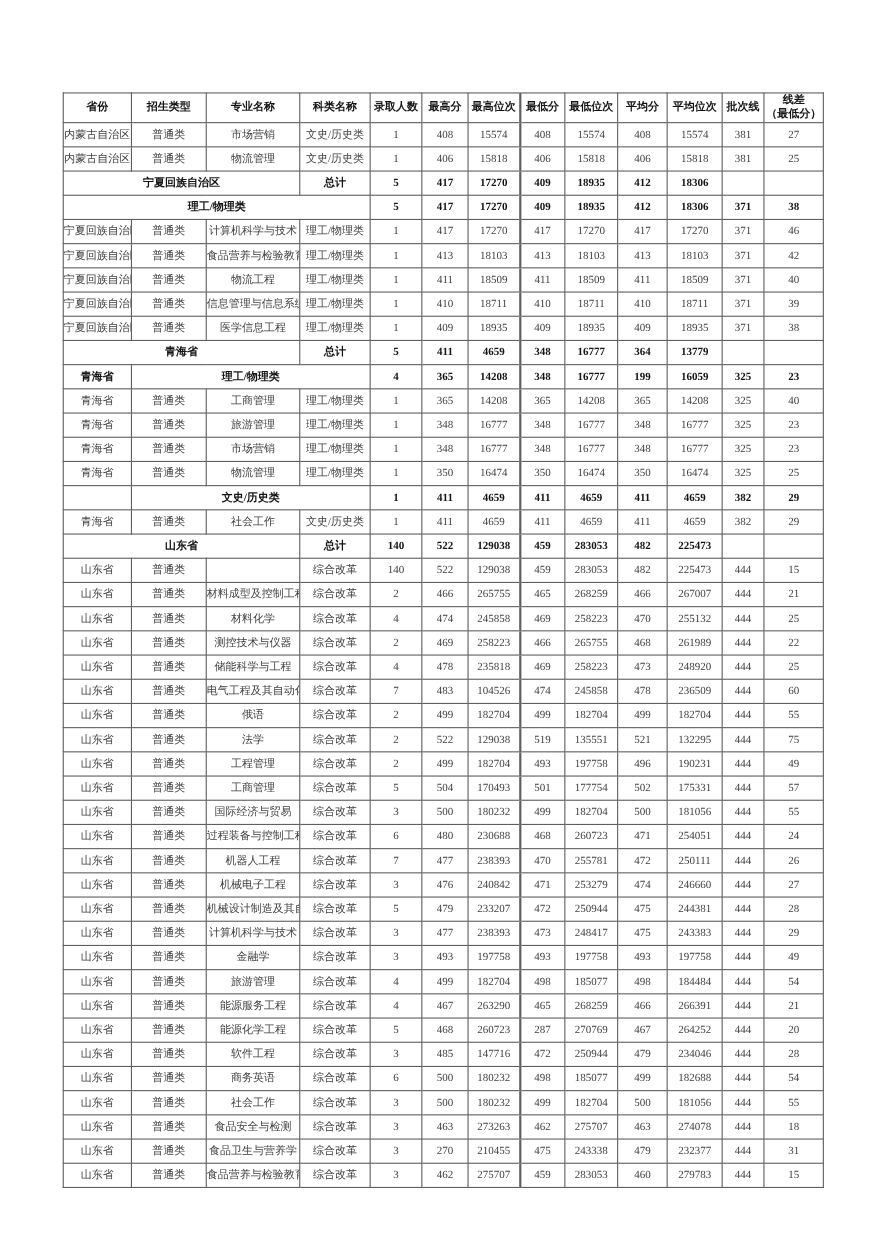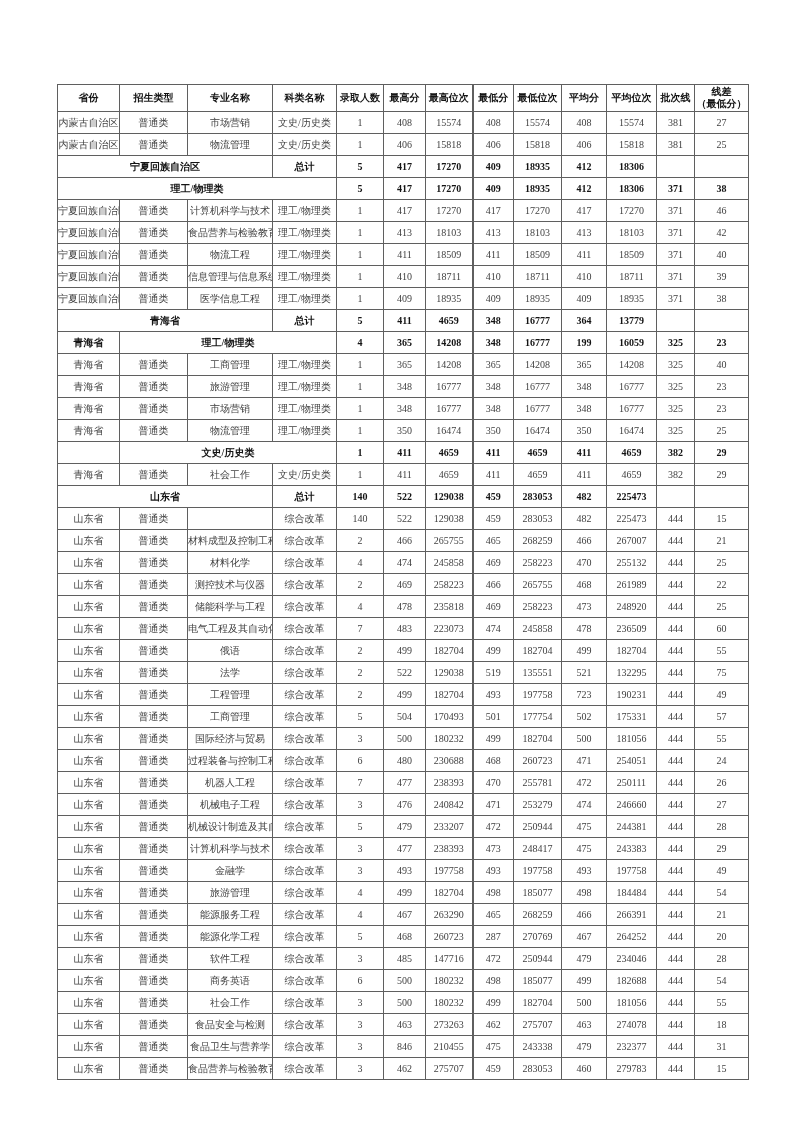--- a/index.html
+++ b/index.html
@@ -421,21 +421,21 @@
           <td>444</td>
           <td>25</td>
         </tr>
         <tr>
           <td>山东省</td>
           <td>普通类</td>
           <td>电气工程及其自动化</td>
           <td>综合改革</td>
           <td>7</td>
           <td>483</td>
-          <td>223073</td>
+          <td>104526</td>
           <td class="thick-left">474</td>
           <td>245858</td>
           <td>478</td>
           <td>236509</td>
           <td>444</td>
           <td>60</td>
         </tr>
         <tr>
           <td>山东省</td>
           <td>普通类</td>
@@ -469,21 +469,21 @@
         <tr>
           <td>山东省</td>
           <td>普通类</td>
           <td>工程管理</td>
           <td>综合改革</td>
           <td>2</td>
           <td>499</td>
           <td>182704</td>
           <td class="thick-left">493</td>
           <td>197758</td>
-          <td>723</td>
+          <td>496</td>
           <td>190231</td>
           <td>444</td>
           <td>49</td>
         </tr>
         <tr>
           <td>山东省</td>
           <td>普通类</td>
           <td>工商管理</td>
           <td>综合改革</td>
           <td>5</td>
@@ -705,21 +705,21 @@
           <td>274078</td>
           <td>444</td>
           <td>18</td>
         </tr>
         <tr>
           <td>山东省</td>
           <td>普通类</td>
           <td>食品卫生与营养学</td>
           <td>综合改革</td>
           <td>3</td>
-          <td>846</td>
+          <td>270</td>
           <td>210455</td>
           <td class="thick-left">475</td>
           <td>243338</td>
           <td>479</td>
           <td>232377</td>
           <td>444</td>
           <td>31</td>
         </tr>
         <tr>
           <td>山东省</td>

